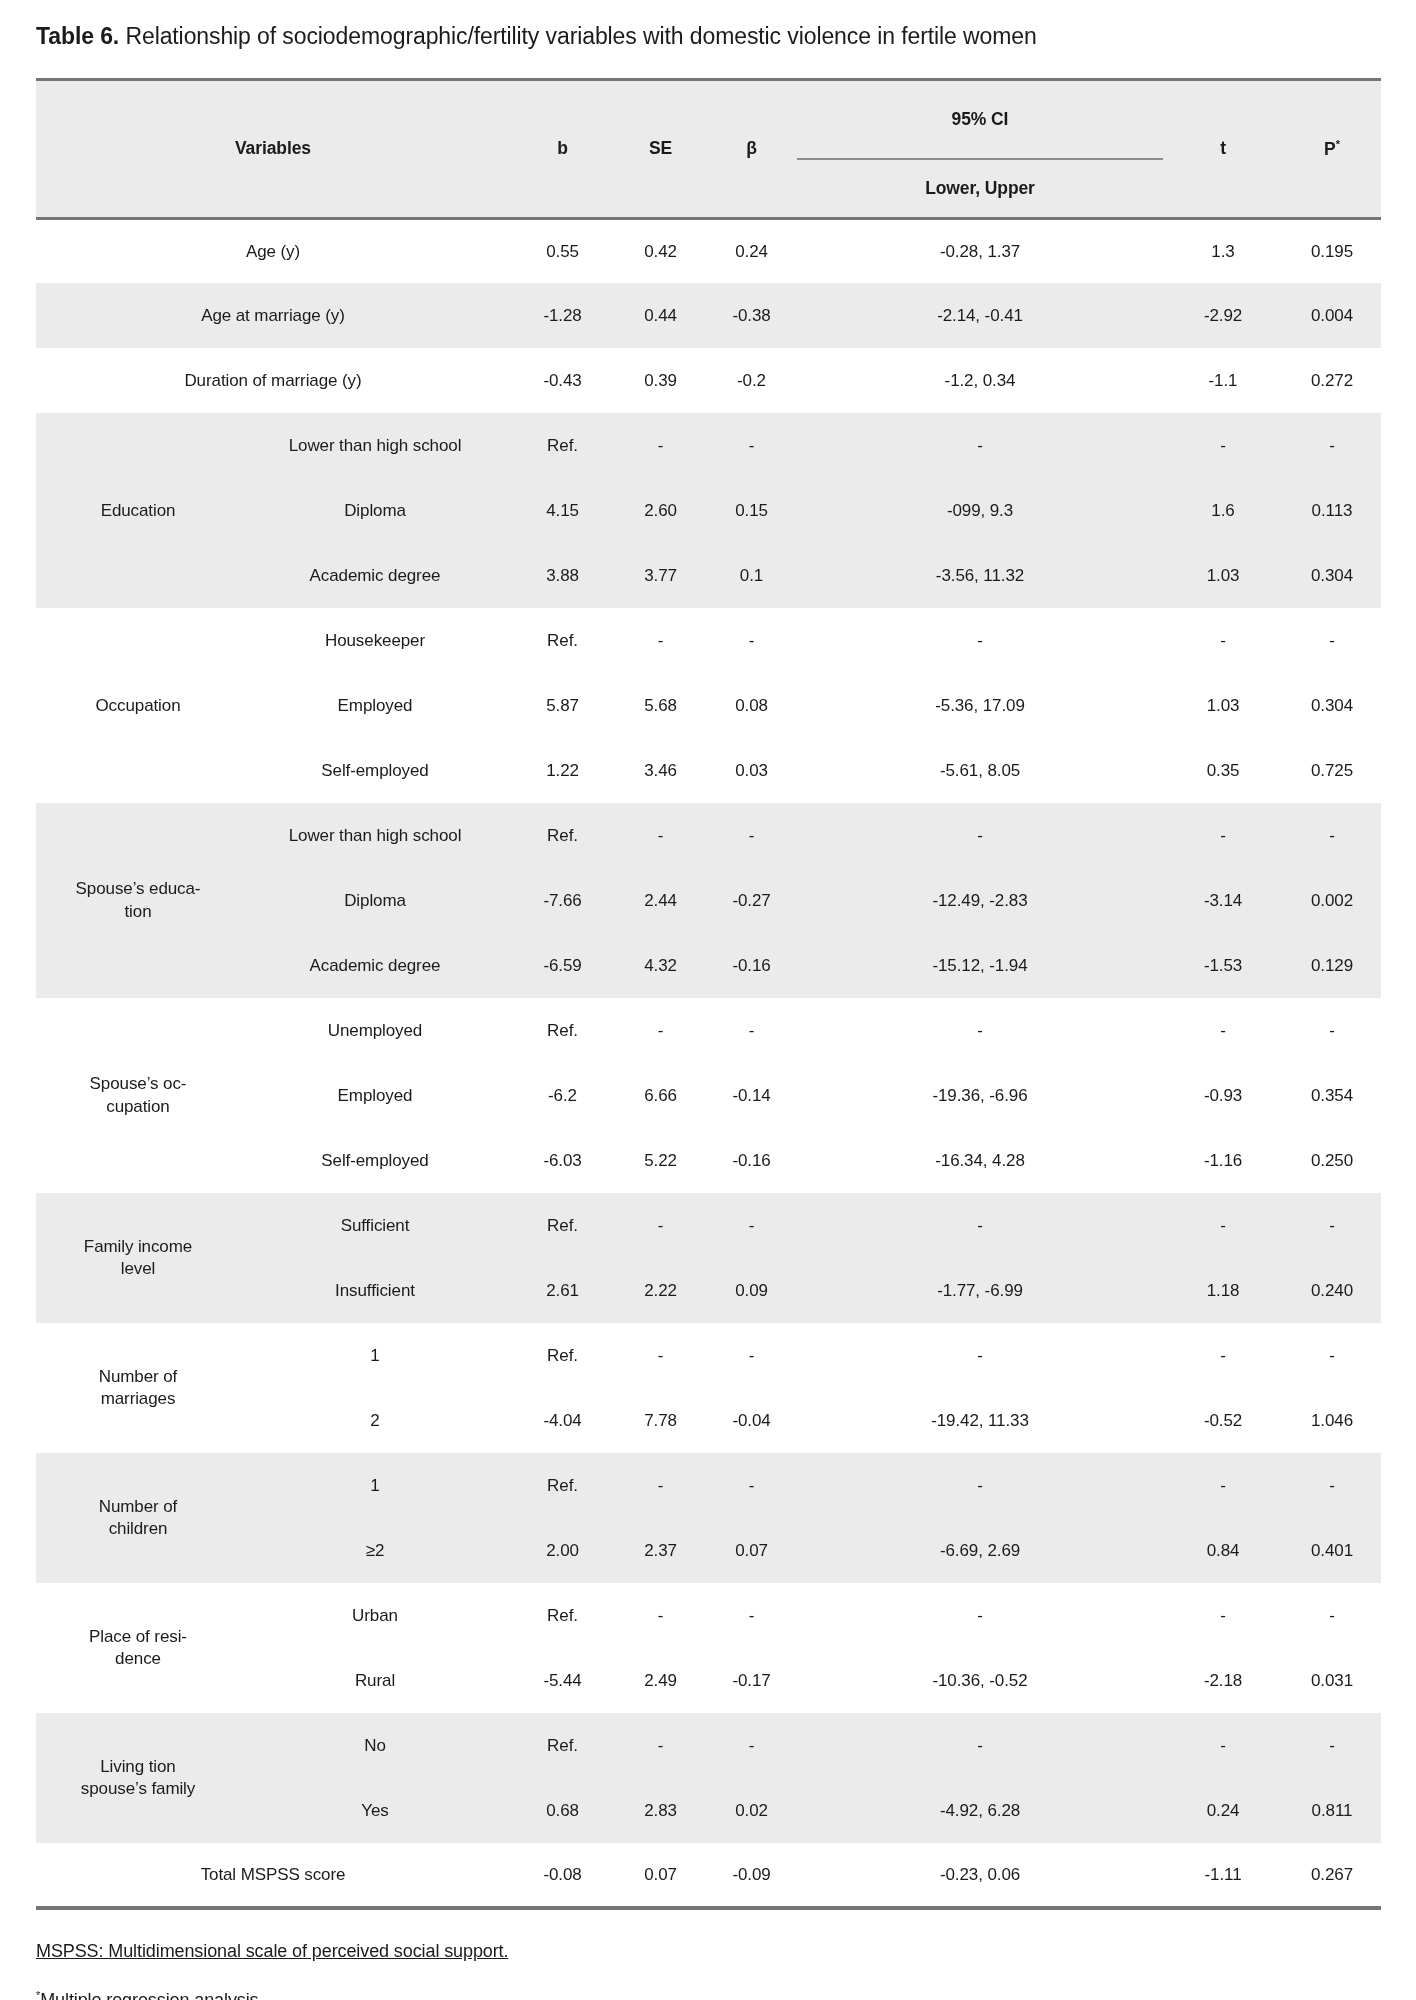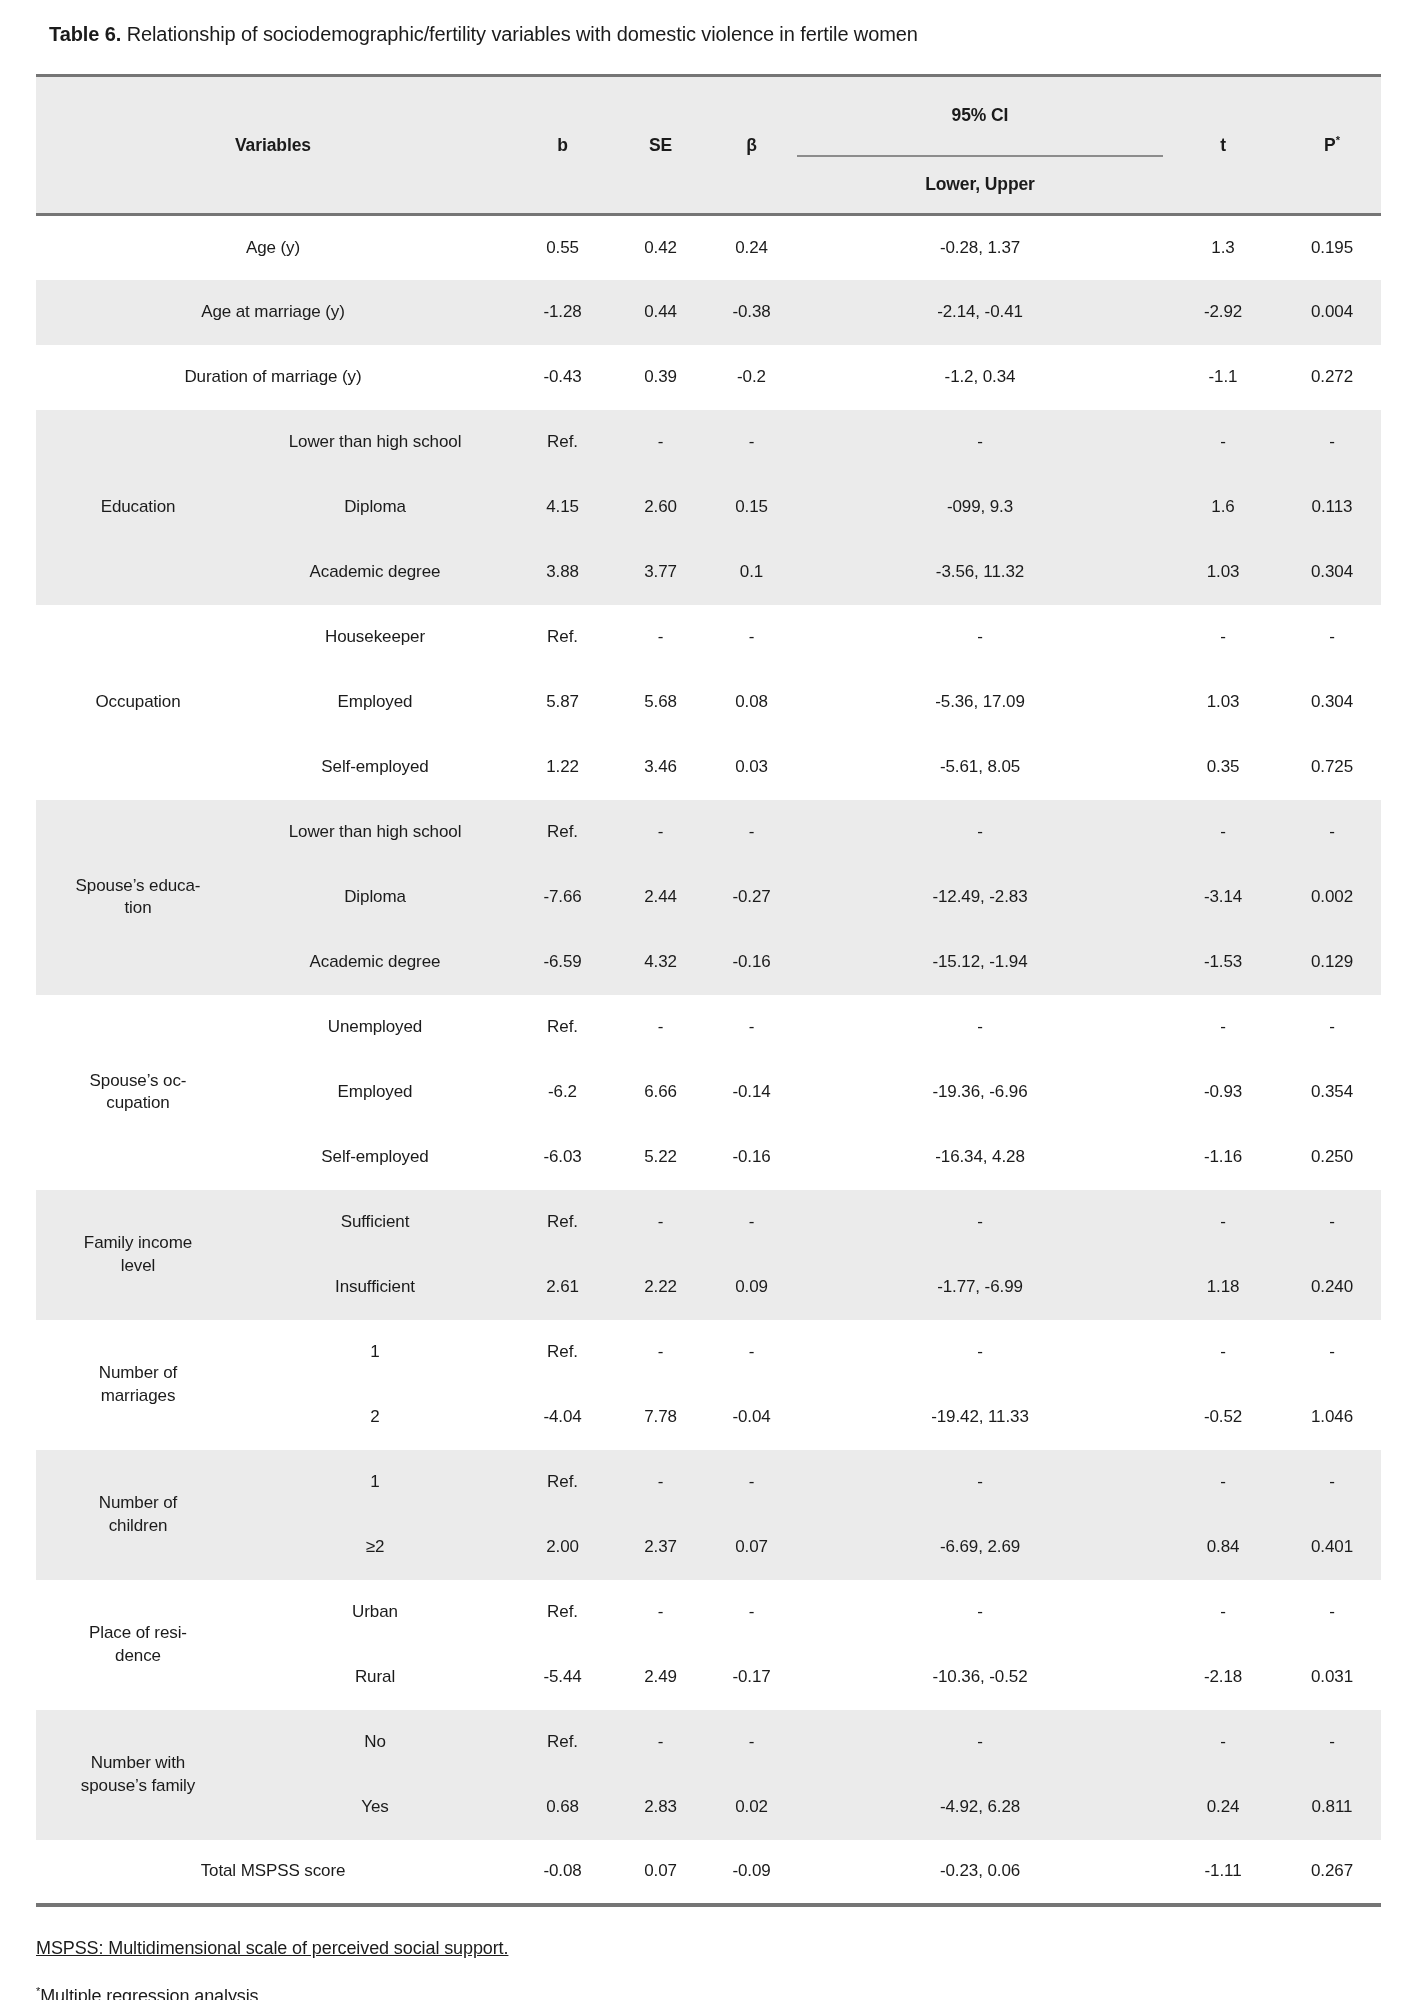--- a/index.html
+++ b/index.html
@@ -5,21 +5,21 @@
   * { box-sizing: border-box; }
   html, body { margin: 0; padding: 0; }
   body {
     width: 1416px; height: 2000px;
     background: #ffffff;
     font-family: "Liberation Sans", sans-serif;
     color: #1b1b1b;
     overflow: hidden;
   }
   .page { padding: 22px 35px 0 36px; }
-  .table-title { font-size: 20px; line-height: 1.25; margin: 0 0 27px 13px; letter-spacing: -0.1px; }
+  .table-title { font-size: 23px; line-height: 1.25; margin: 0 0 27px 0; letter-spacing: -0.1px; }
   .table-title .bold { font-weight: 700; }
 
   table.results {
     border-collapse: collapse;
     table-layout: fixed;
     width: 1345px;
     border-top: 3px solid #757575;
     border-bottom: 4px solid #757575;
   }
   col.c-group { width: 204px; }
@@ -341,21 +341,21 @@
         <td>-5.44</td>
         <td>2.49</td>
         <td>-0.17</td>
         <td>-10.36, -0.52</td>
         <td>-2.18</td>
         <td>0.031</td>
       </tr>
 
       <tr class="shade">
         <td class="group-label" rowspan="2">
-            <span>Number with</span>
+            <span>Living tion</span>
             <span>spouse’s family</span>
           </td>
         <td>No</td>
         <td>Ref.</td>
         <td>-</td>
         <td>-</td>
         <td>-</td>
         <td>-</td>
         <td>-</td>
       </tr>

